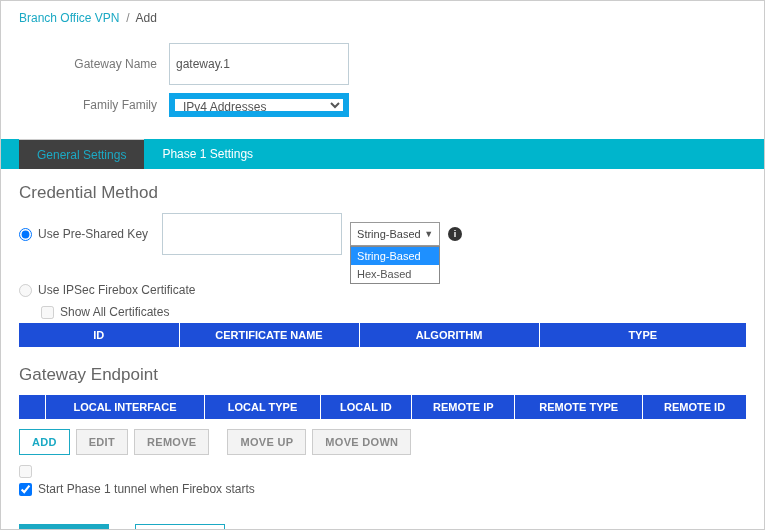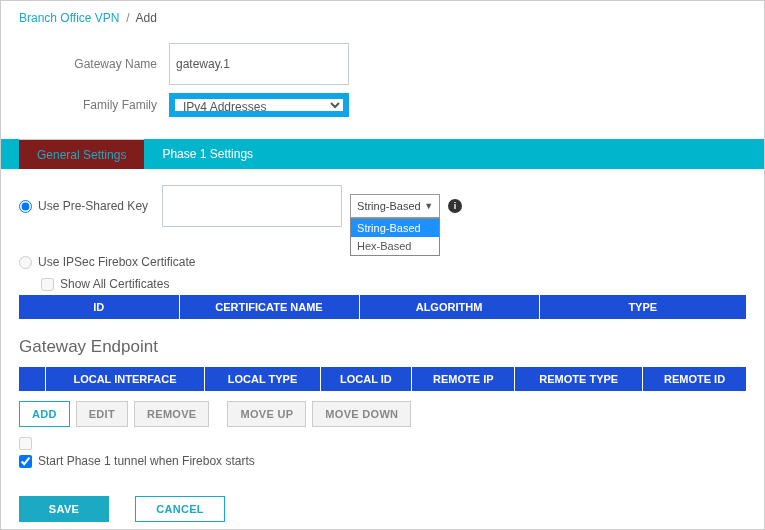--- a/index.html
+++ b/index.html
@@ -9,21 +9,21 @@
   .breadcrumb .sep { color: #888; }
   .form-block { padding: 8px 18px 14px 18px; }
   .form-row { display: flex; align-items: center; margin: 8px 0; }
   .form-row .lbl { width: 150px; text-align: right; padding-right: 12px; color: #777; }
   input[type=text] { border: 1px solid #bfced6; height: 42px; padding: 0 6px; font-size: 12px; color: #555; }
   select { border: 6px solid #0ea5e9; height: 24px; padding: 0 4px; font-size: 12px; color: #555; background: #fff; }
   .w180 { width: 180px; }
   .tabbar { background: #00b5cc; height: 30px; display: flex; align-items: stretch; margin: 0; }
   .tabbar .spacer-left { width: 18px; }
   .tab { display: flex; align-items: center; padding: 0 18px; font-size: 12px; cursor: pointer; }
-  .tab.active { background: #7f1d1d; color: #1ba9c4; border-top: 1px solid #ccc; }
+  .tab.active { background: #404040; color: #1ba9c4; border-top: 1px solid #ccc; }
   .tab.inactive { color: #fff; }
   .section { padding: 10px 18px; }
   h2.sec { font-size: 17px; font-weight: normal; color: #666; margin: 4px 0 10px 0; }
   .radio-row { display: flex; align-items: center; margin: 6px 0; }
   .radio-row label { margin-left: 6px; color: #555; }
   .psk-input { width: 180px; margin-left: 14px; }
   .dd-wrap { position: relative; margin-left: 8px; display: flex; align-items: center; }
   .dd-sel { width: 90px; height: 24px; border: 1px solid #999; display: flex; align-items: center; justify-content: space-between; padding: 0 6px; font-size: 11px; color: #444; background: #fff; cursor: pointer; }
   .dd-sel .caret { font-size: 9px; color: #555; }
   .dd-list { position: absolute; left: 0; top: 24px; width: 90px; border: 1px solid #888; background: #fff; z-index: 10; }
@@ -68,20 +68,21 @@
   </div>
 </div>
 
 <div class="tabbar">
   <div class="spacer-left"></div>
   <div class="tab active">General Settings</div>
   <div class="tab inactive">Phase 1 Settings</div>
 </div>
 
 <div class="section">
+  <h2 class="sec">Credential Method</h2>
 
   <div class="radio-row">
     <input type="radio" name="cred" checked="" style="">
     <label>Use Pre-Shared Key</label>
     <input type="text" class="psk-input" style="">
     <div class="dd-wrap">
       <div class="dd-sel">
         <span>String-Based</span>
         <span class="caret">▼</span>
       </div>

